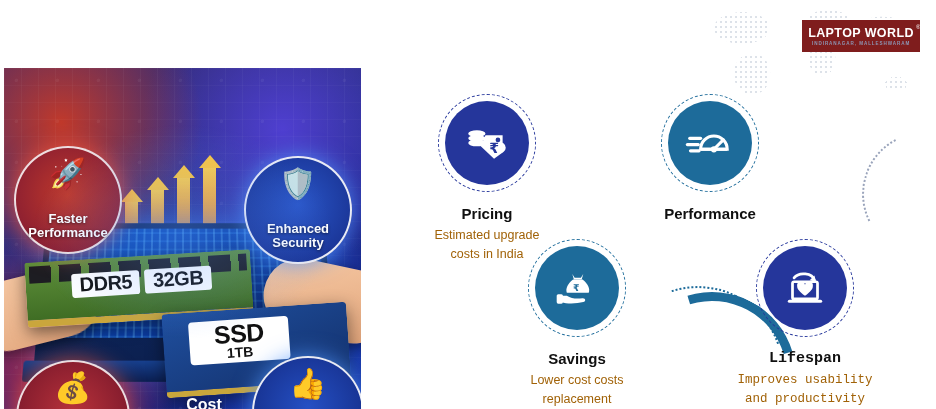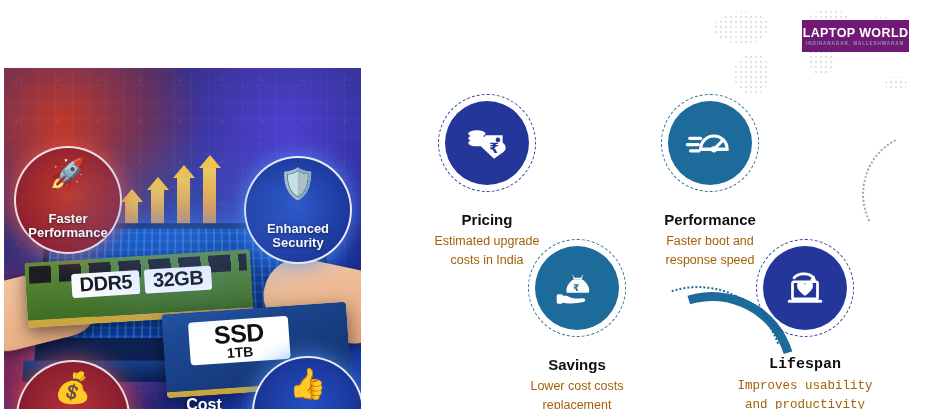--- a/index.html
+++ b/index.html
@@ -27,22 +27,22 @@
       radial-gradient(ellipse 46px 26px at 42px 32px,#000 60%,transparent 62%),
       radial-gradient(ellipse 30px 34px at 52px 78px,#000 60%,transparent 62%),
       radial-gradient(ellipse 36px 20px at 128px 26px,#000 60%,transparent 62%),
       radial-gradient(ellipse 22px 30px at 122px 62px,#000 60%,transparent 62%),
       radial-gradient(ellipse 44px 22px at 182px 34px,#000 60%,transparent 62%),
       radial-gradient(ellipse 18px 12px at 196px 88px,#000 60%,transparent 62%);
   }
 
   
   .logo{
-    position:absolute;left:802px;top:20px;width:107px;height:32px;
-    background:#701a75;display:flex;flex-direction:column;
+    position:absolute;left:802px;top:20px;width:118px;height:32px;
+    background:#7f1d1d;display:flex;flex-direction:column;
     align-items:center;justify-content:center;gap:1px;
   }
   .logo-main{color:#fff;font-size:12.5px;font-weight:700;letter-spacing:.4px;
     white-space:nowrap;position:relative;}
   .logo-reg{position:absolute;right:-7px;top:-2px;font-size:6px;font-weight:400;}
   .logo-sub{color:#8d97b5;font-size:4.5px;font-weight:700;letter-spacing:.9px;
     white-space:nowrap;transform:scaleX(1.02);}
 
   
   .title{
@@ -181,21 +181,21 @@
   .circle{
     width:84px;height:84px;border-radius:50%;margin:0 auto;
     display:flex;align-items:center;justify-content:center;
     position:relative;
   }
   .circle::after{
     content:"";position:absolute;inset:-7px;border-radius:50%;
     border:1.6px dashed currentColor;opacity:.95;
   }
   .circle svg{width:50px;height:50px;display:block;}
-  .f-title{font-size:15px;font-weight:700;color:#101010;margin-top:26px;}
+  .f-title{font-size:15px;font-weight:700;color:#101010;margin-top:20px;}
   .f-desc{font-size:12.5px;color:#a16207;margin-top:4px;line-height:1.55;}
 
   .f-pricing{left:382px;top:101px;}
   .f-performance{left:605px;top:101px;}
   .f-savings{left:472px;top:246px;}
   .f-lifespan{left:700px;top:246px;font-family:Liberation Mono, monospace;}
 
   
   .swoosh{position:absolute;border-radius:50%;}
   .swoosh-a{left:628px;top:292px;width:150px;height:150px;
@@ -315,24 +315,20 @@
         <path d="M20 40 a17 17 0 0 1 34 0 z" fill="none" stroke="#fff" stroke-width="4"></path>
         <line x1="20" y1="40" x2="54" y2="40" stroke="#fff" stroke-width="4"></line>
         <line x1="37" y1="40" x2="49" y2="28" stroke="#fff" stroke-width="4" stroke-linecap="round"></line>
         <circle cx="37" cy="40" r="4" fill="#fff"></circle>
         <line x1="6" y1="26" x2="20" y2="26" stroke="#fff" stroke-width="4" stroke-linecap="round"></line>
         <line x1="3" y1="34" x2="17" y2="34" stroke="#fff" stroke-width="4" stroke-linecap="round"></line>
         <line x1="7" y1="42" x2="18" y2="42" stroke="#fff" stroke-width="4" stroke-linecap="round"></line>
       </svg>
     </div>
     <div class="f-title">Performance</div>
-    <div class="f-desc">
-      <div>Faster boot and</div>
-      <div>response speed</div>
-    </div>
   </div>
 
   <div class="feature f-savings">
     <div class="circle" style="background:#1d6b9a;color:#1d6b9a;">
       <svg viewBox="0 0 64 64">
         <path d="M26 14 l3 5 h8 l3 -5 l-2 7 h-10 z" fill="#fff"></path>
         <path d="M27 21 h12 c7 5 10 12 8 17 H19 c-2 -5 1 -12 8 -17 z" fill="#fff"></path>
         <text x="27" y="36" font-family="DejaVu Sans, sans-serif" font-size="12" font-weight="bold" fill="#1d6b9a">₹</text>
         <path d="M12 42 h7 c6 4 14 4 20 3 c4 -0.5 5 4 1 5 c-8 2 -20 3 -28 0 z" fill="#fff"></path>
         <rect x="6" y="40" width="8" height="12" rx="2" fill="#fff"></rect>

